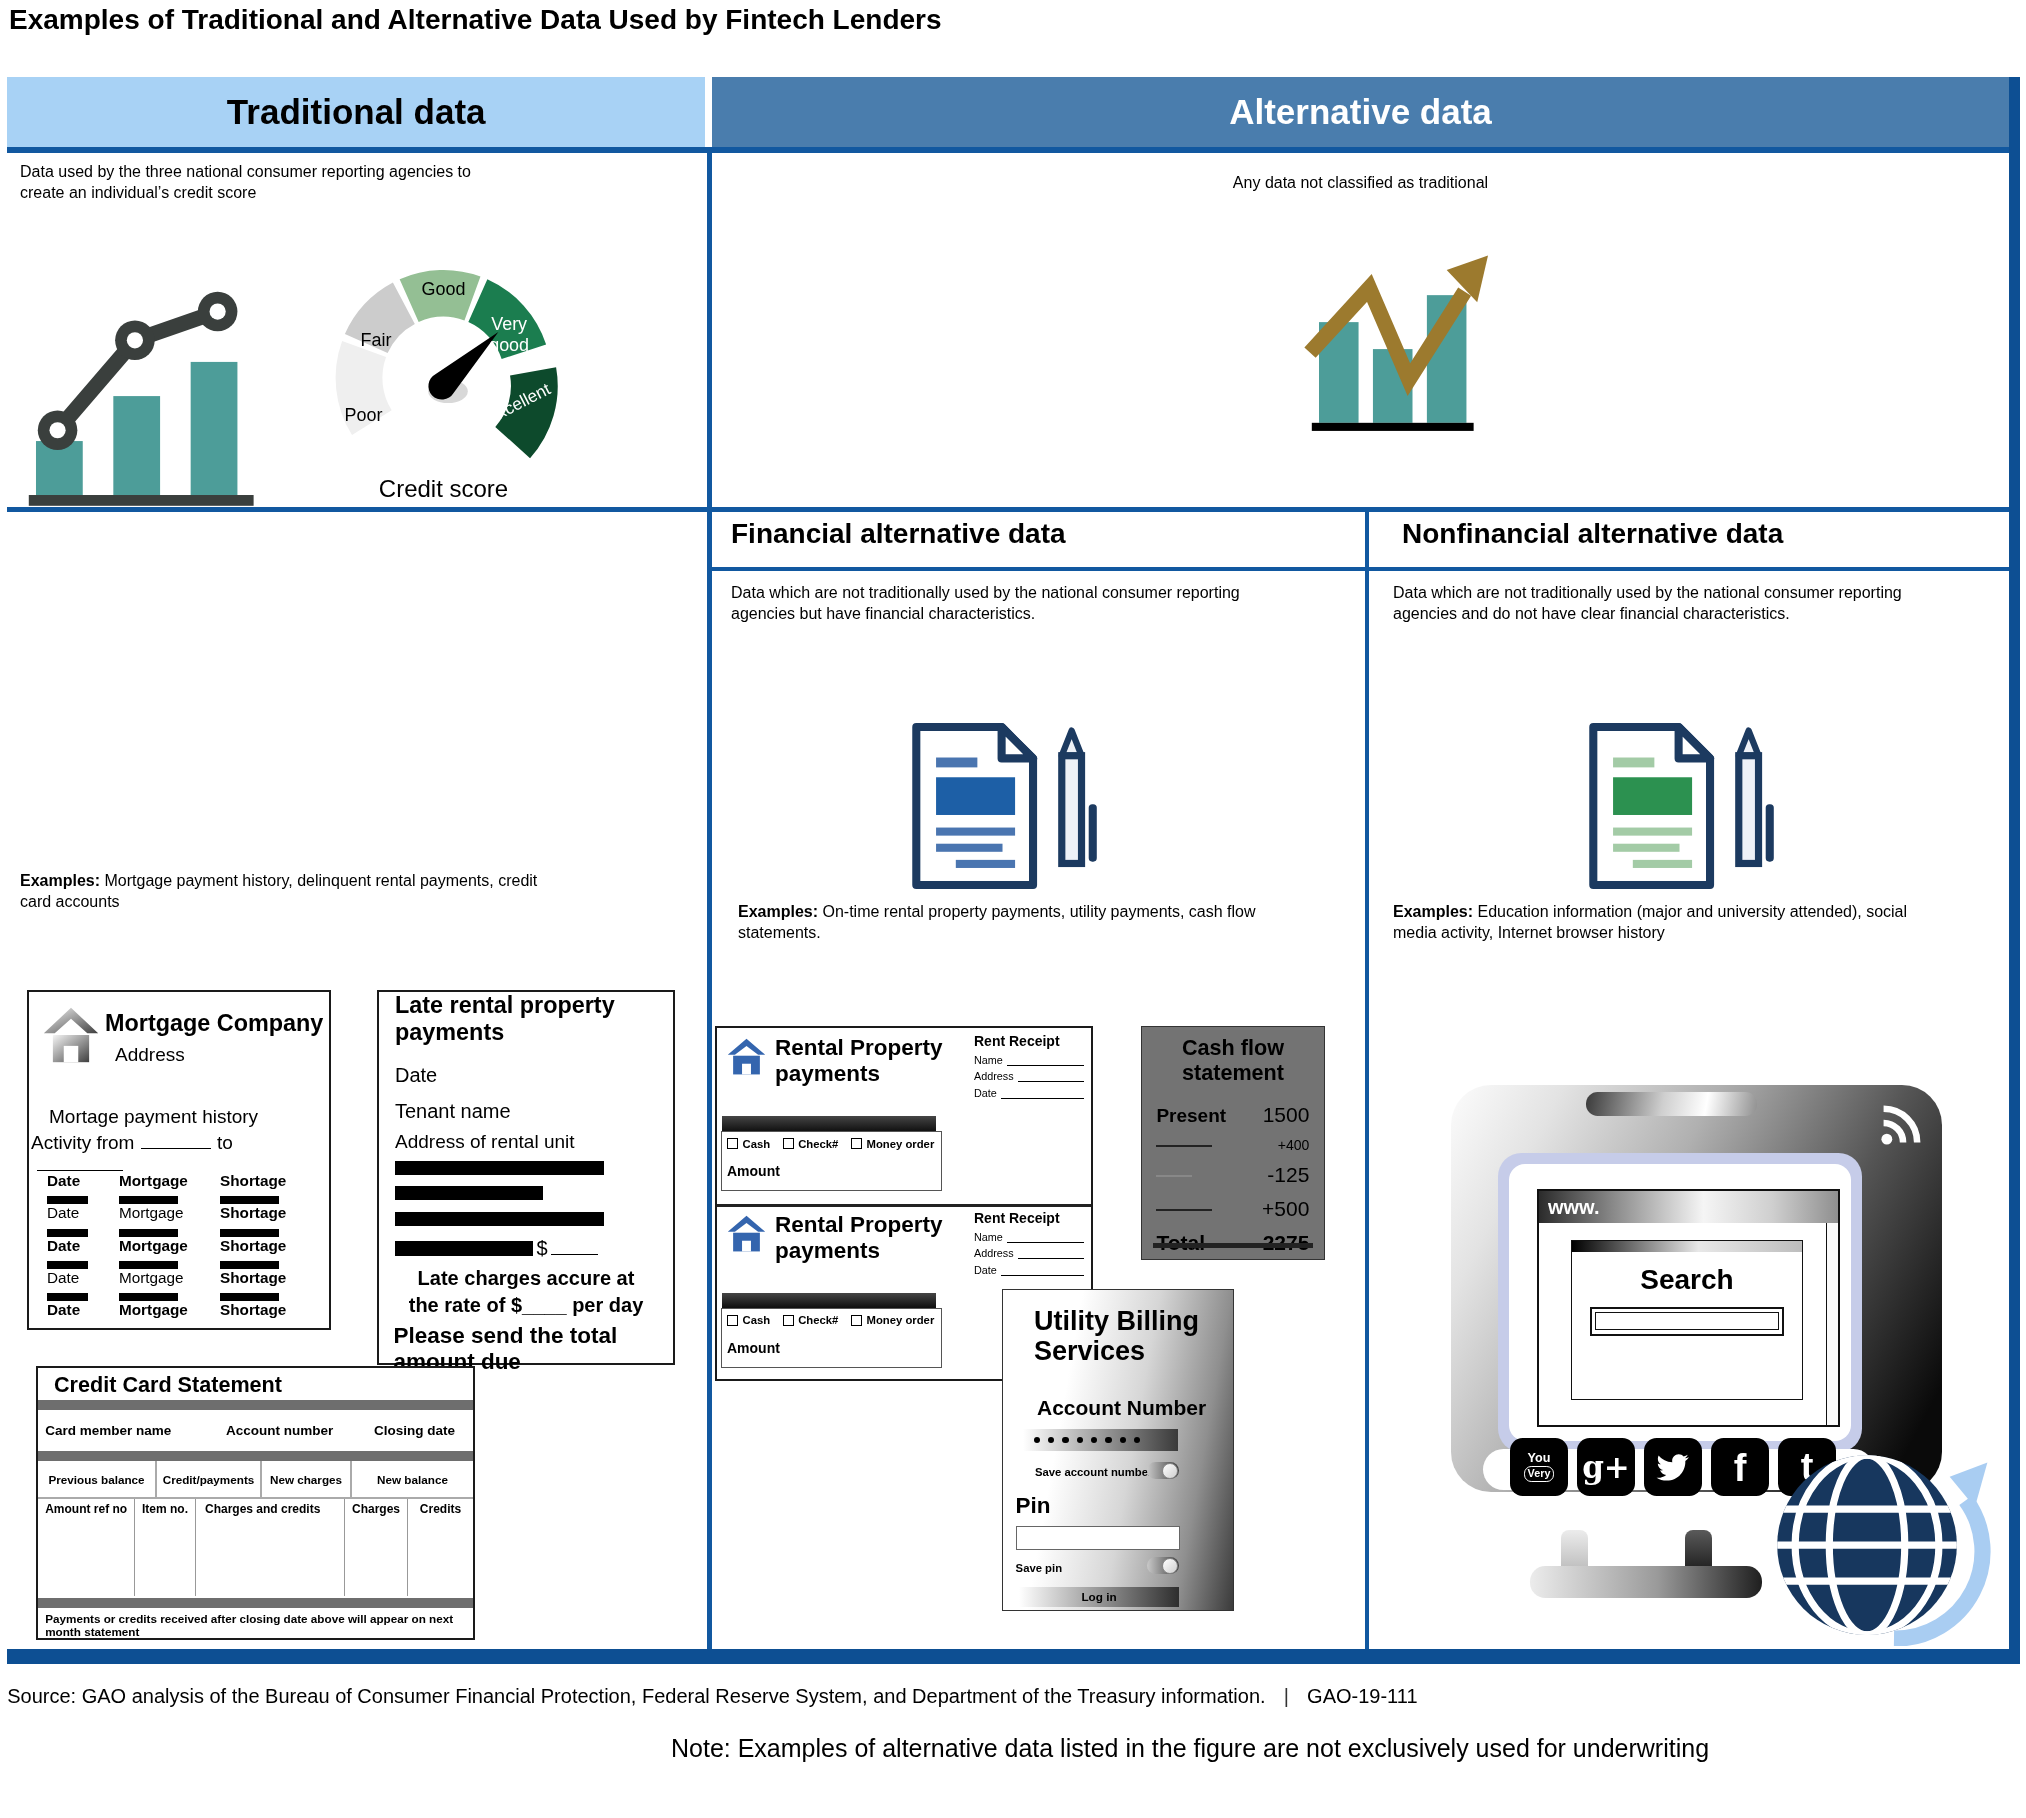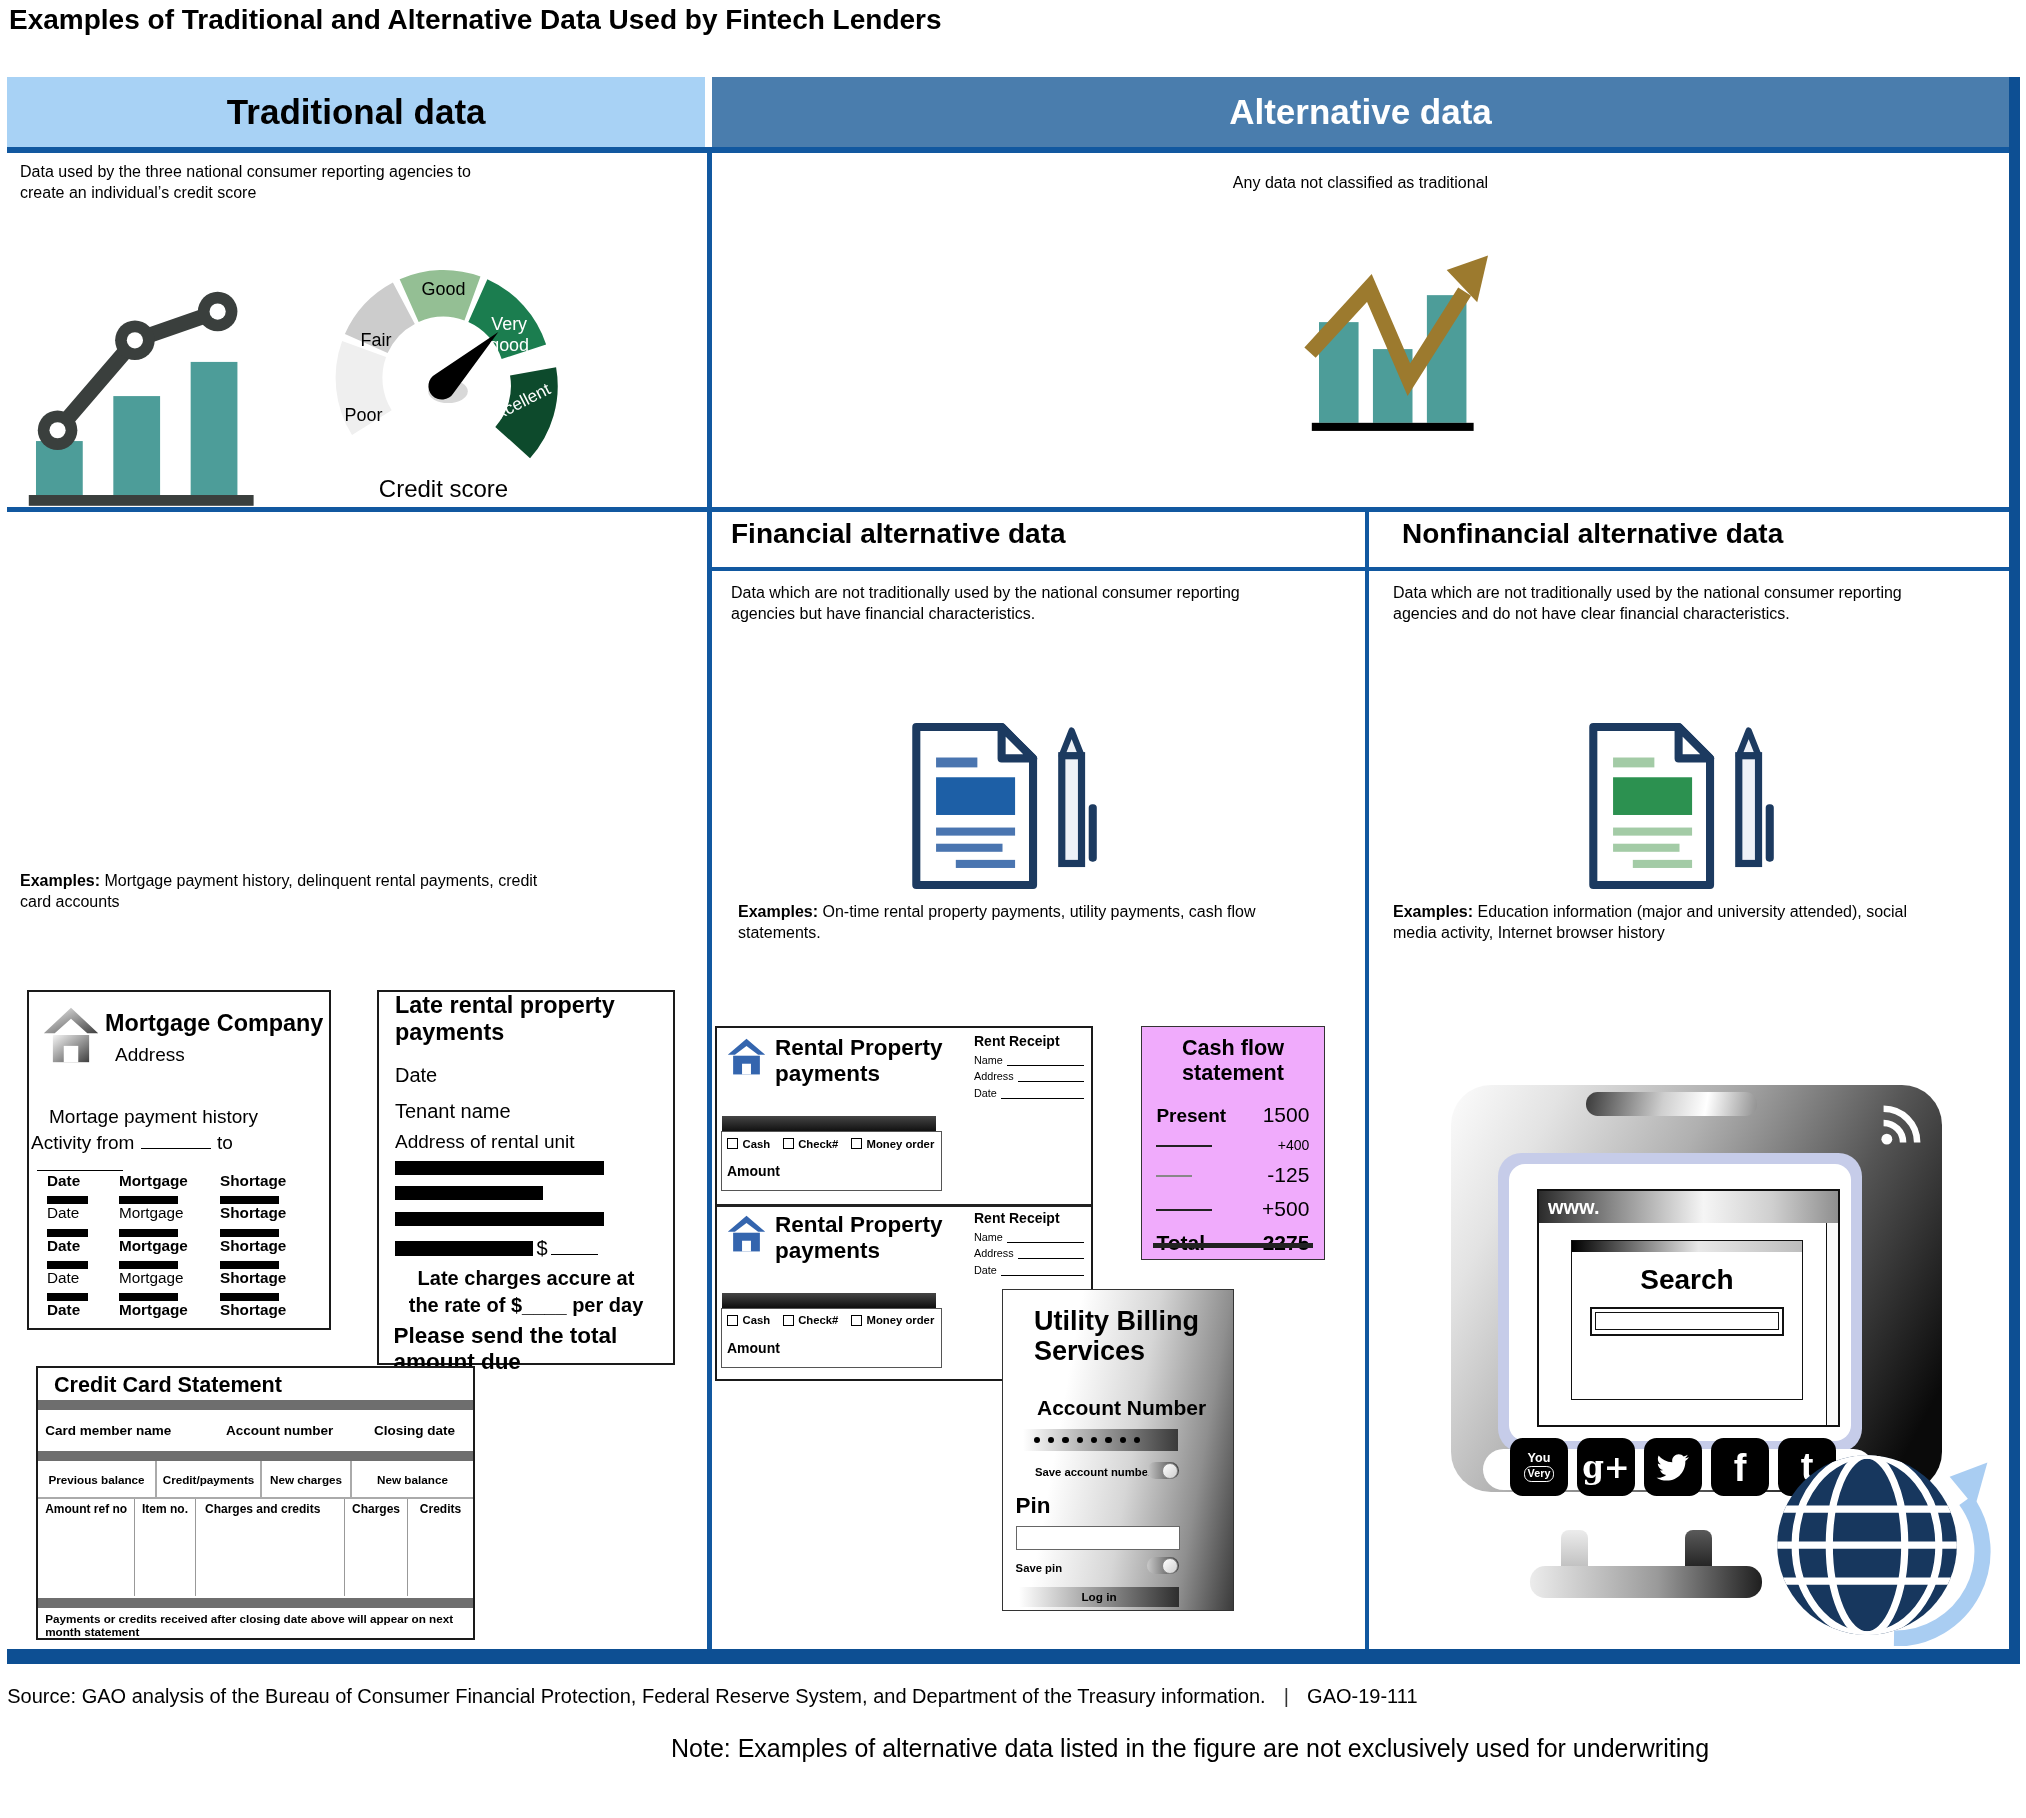--- a/index.html
+++ b/index.html
@@ -9,21 +9,21 @@
   .b{font-weight:bold;}
   .center{text-align:center;}
   
   .gline{background:#1158a0;}
   
   .hdrcell{display:flex;align-items:center;justify-content:center;font-size:35px;font-weight:bold;}
   
   .p27{font-size:16px;line-height:1.3;}
   
   .docbox{position:absolute;background:#fff;border:2.7px solid #1a1a1a;}
-  .docbox2{position:absolute;background:#f0abfc;border:1.8px solid #333;}
+  .docbox2{position:absolute;background:#737373;border:1.8px solid #333;}
   
   .mtable{position:absolute;left:18px;top:180px;display:grid;grid-template-columns:72px 101px 90px;row-gap:3.6px;}
   .mcell{font-size:15.3px;}
   .mbar{height:8px;background:#000;width:41px;margin-top:2.7px;}
   .mbar.w{width:59px;}
   
   .bar{position:absolute;height:14.4px;background:#000;}
   .uline{display:inline-block;border-bottom:1.8px solid #000;height:12.6px;}
   
   .graybar{position:absolute;left:0;width:100%;height:10px;background:#6e6e6e;}

